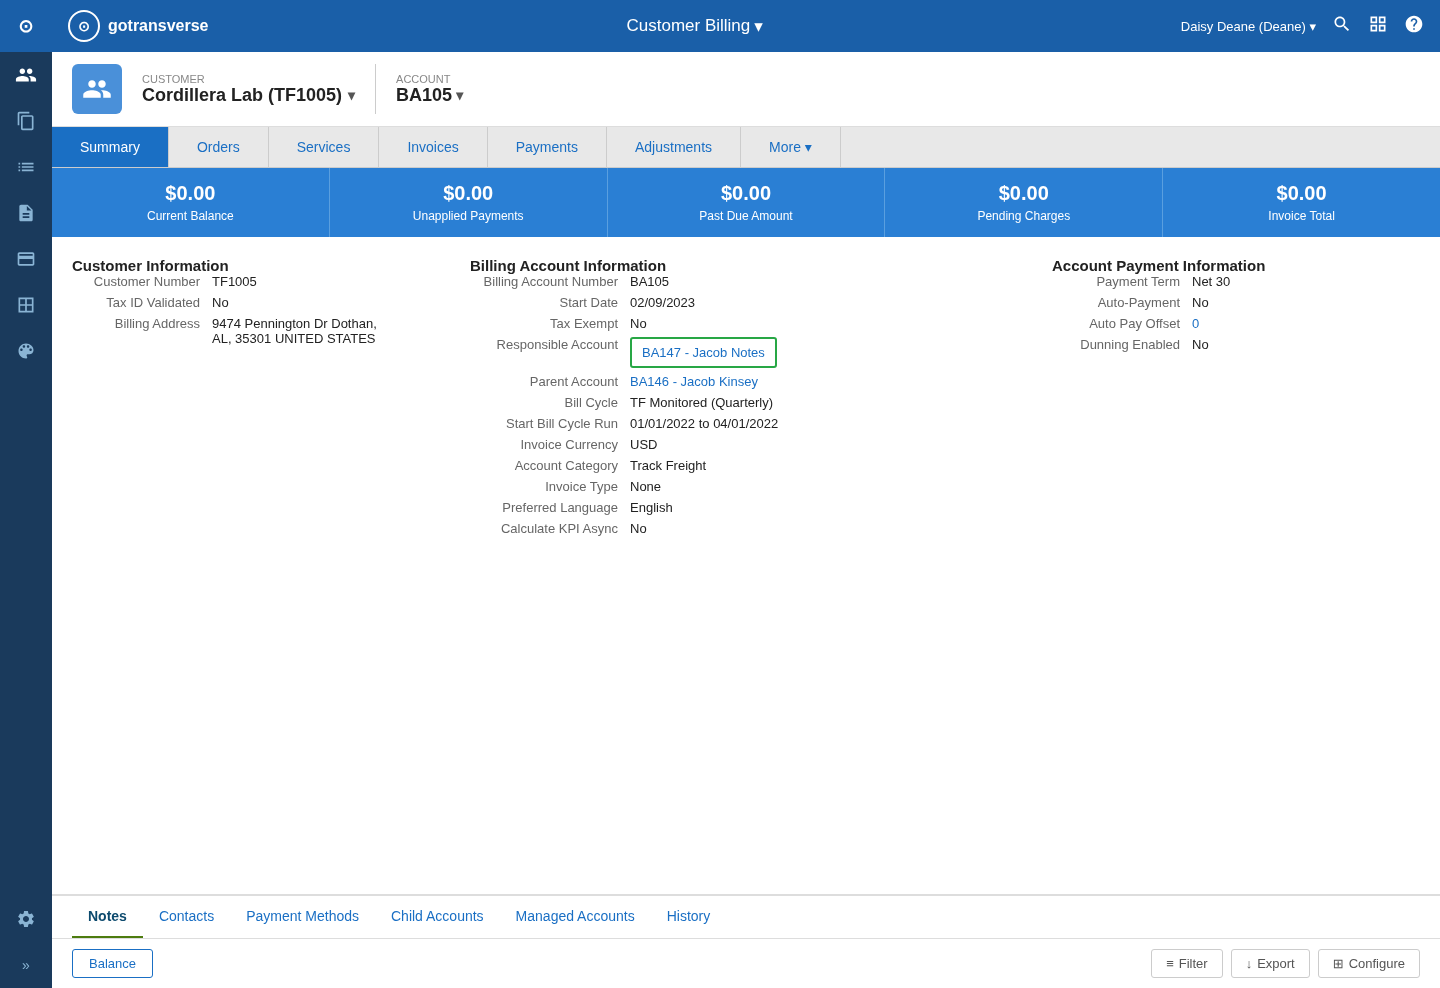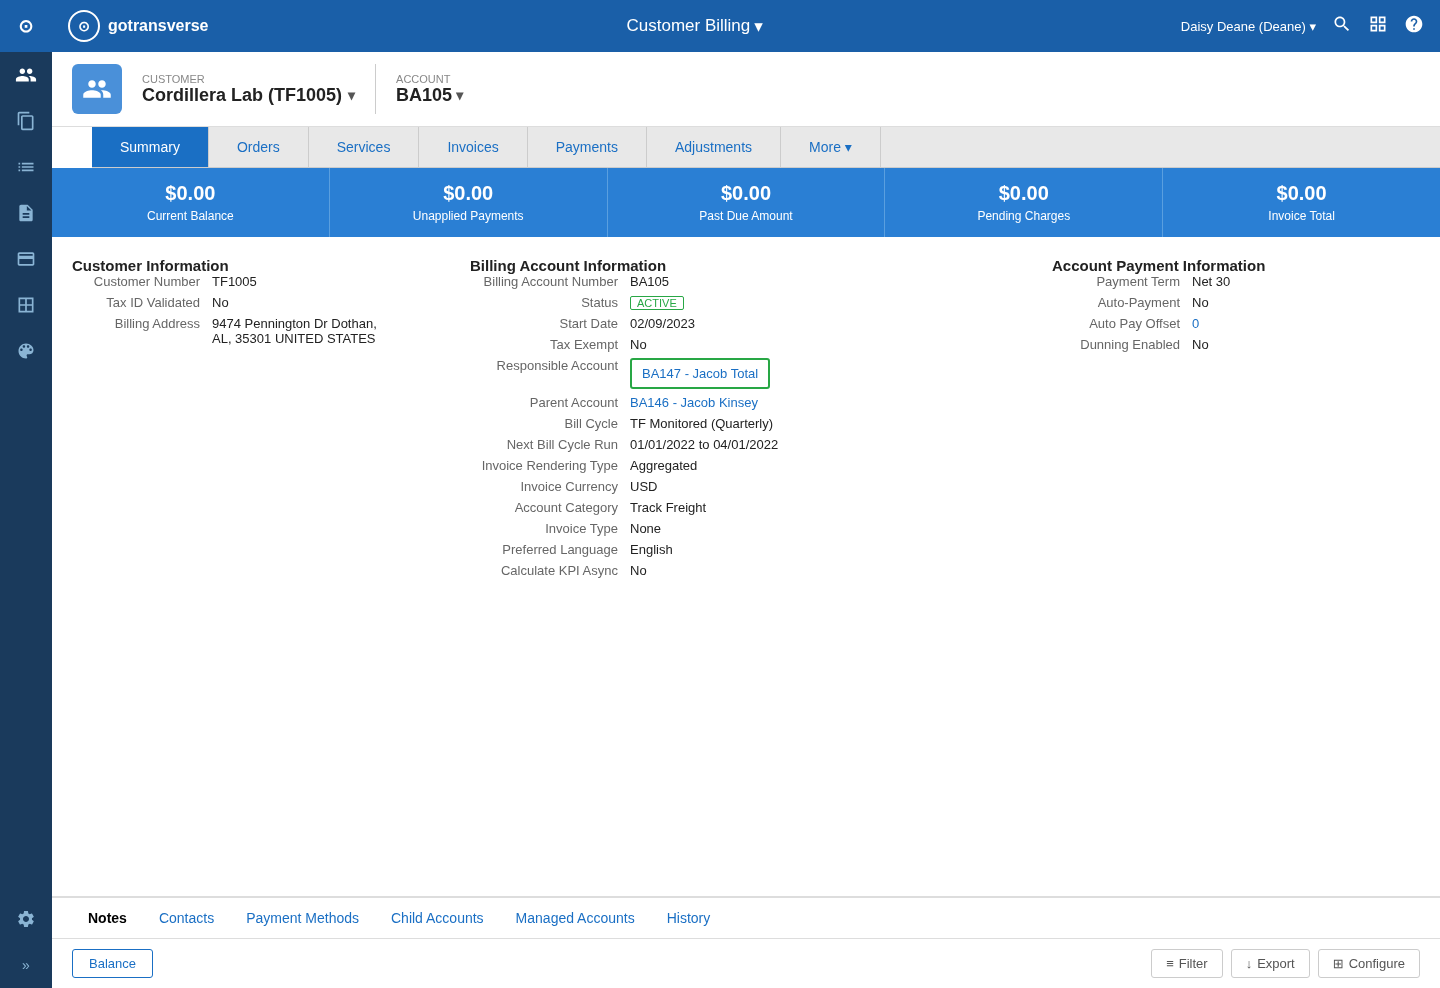--- a/index.html
+++ b/index.html
@@ -102,21 +102,20 @@
     .account-info { display: flex; flex-direction: column; }
     .account-label { font-size: 11px; color: #888; text-transform: uppercase; }
     .account-name { font-size: 18px; font-weight: bold; color: #222; display: flex; align-items: center; gap: 4px; }
 
     
     .tabs {
       display: flex;
       background: #e8e8e8;
       border-bottom: 1px solid #ccc;
       flex-shrink: 0;
-      margin-left: 40px;
     }
     .tab {
       padding: 12px 28px;
       cursor: pointer;
       font-size: 14px;
       color: #1a6fc4;
       border-right: 1px solid #ccc;
       white-space: nowrap;
     }
     .tab.active {
@@ -206,23 +205,23 @@
     }
     .bottom-tab {
       padding: 12px 16px;
       cursor: pointer;
       font-size: 14px;
       color: #1a6fc4;
       border-bottom: 2px solid transparent;
       margin-bottom: -2px;
     }
     .bottom-tab.active {
-      color: #000000;
+      color: #0c4a6e;
       font-weight: bold;
-      border-bottom: 2px solid #4d7c0f;
+      border-bottom: 4px solid #4d7c0f;
     }
 
     
     .bottom-toolbar {
       display: flex;
       align-items: center;
       justify-content: space-between;
       padding: 10px 20px;
       border-top: 1px solid #ddd;
       background: white;
@@ -415,54 +414,44 @@
           </div>
         </div>
 
         <div class="info-section" style="flex:1.5;">
           <div class="info-section-title">Billing Account Information</div>
           <div class="info-row">
             <span class="info-key" style="min-width:160px;">Billing Account Number</span>
             <span class="info-value">BA105</span>
           </div>
           <div class="info-row">
-            <span class="info-key" style="min-width:160px;">Status</span>
-            <span class="info-value">
-              <span class="status-badge">ACTIVE</span>
-            </span>
-          </div>
-          <div class="info-row">
             <span class="info-key" style="min-width:160px;">Start Date</span>
             <span class="info-value">02/09/2023</span>
           </div>
           <div class="info-row">
             <span class="info-key" style="min-width:160px;">Tax Exempt</span>
             <span class="info-value">No</span>
           </div>
           <div class="info-row">
             <span class="info-key" style="min-width:160px;">Responsible Account</span>
             <span class="info-value">
-              <span class="responsible-account-box" style="color:#1a6fc4; cursor:pointer;">BA147 - Jacob Total</span>
+              <span class="responsible-account-box" style="color:#1a6fc4; cursor:pointer;">BA147 - Jacob Notes</span>
             </span>
           </div>
           <div class="info-row">
             <span class="info-key" style="min-width:160px;">Parent Account</span>
             <span class="info-value link">BA146 - Jacob Kinsey</span>
           </div>
           <div class="info-row">
             <span class="info-key" style="min-width:160px;">Bill Cycle</span>
             <span class="info-value">TF Monitored (Quarterly)</span>
           </div>
           <div class="info-row">
-            <span class="info-key" style="min-width:160px;">Next Bill Cycle Run</span>
+            <span class="info-key" style="min-width:160px;">Start Bill Cycle Run</span>
             <span class="info-value">01/01/2022 to 04/01/2022</span>
-          </div>
-          <div class="info-row">
-            <span class="info-key" style="min-width:160px;">Invoice Rendering Type</span>
-            <span class="info-value">Aggregated</span>
           </div>
           <div class="info-row">
             <span class="info-key" style="min-width:160px;">Invoice Currency</span>
             <span class="info-value">USD</span>
           </div>
           <div class="info-row">
             <span class="info-key" style="min-width:160px;">Account Category</span>
             <span class="info-value">Track Freight</span>
           </div>
           <div class="info-row">

